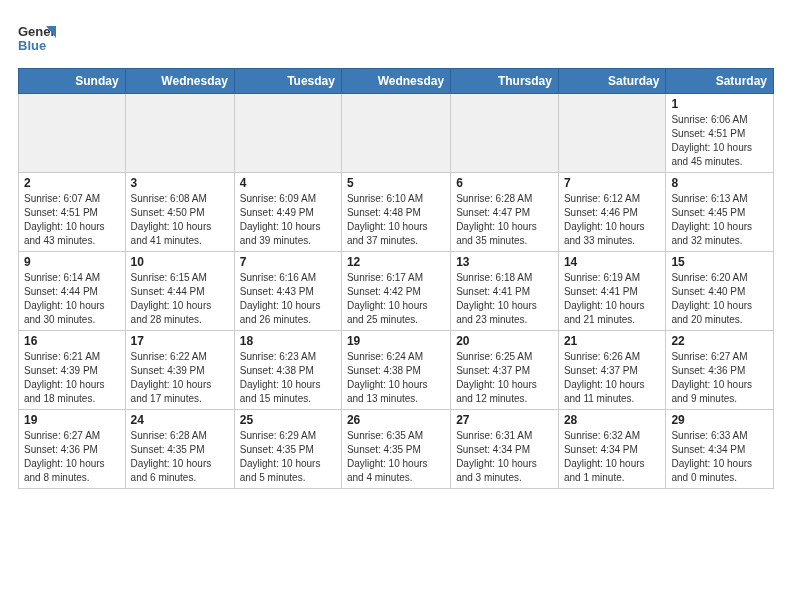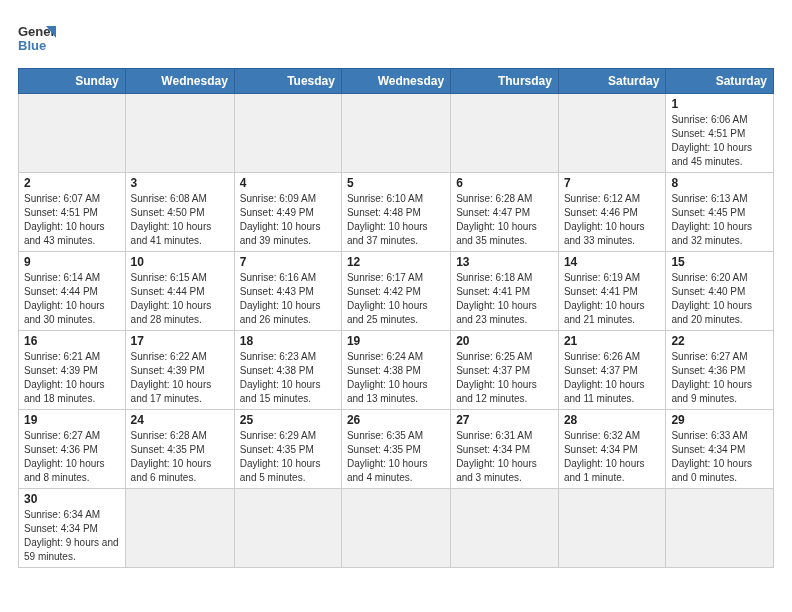--- a/index.html
+++ b/index.html
@@ -301,29 +301,15 @@
 Sunset: 4:34 PM
 Daylight: 10 hours and 1 minute.</div>
           </td>
           <td>
             <span class="day-number">29</span>
             <div class="day-info">Sunrise: 6:33 AM
 Sunset: 4:34 PM
 Daylight: 10 hours and 0 minutes.</div>
           </td>
         </tr>
-        <tr class="last-row">
-          <td>
-            <span class="day-number">30</span>
-            <div class="day-info">Sunrise: 6:34 AM
-Sunset: 4:34 PM
-Daylight: 9 hours and 59 minutes.</div>
-          </td>
-          <td class="empty"></td>
-          <td class="empty"></td>
-          <td class="empty"></td>
-          <td class="empty"></td>
-          <td class="empty"></td>
-          <td class="empty"></td>
-        </tr>
       </tbody>
   </table>
 </div>
 
 </body></html>

